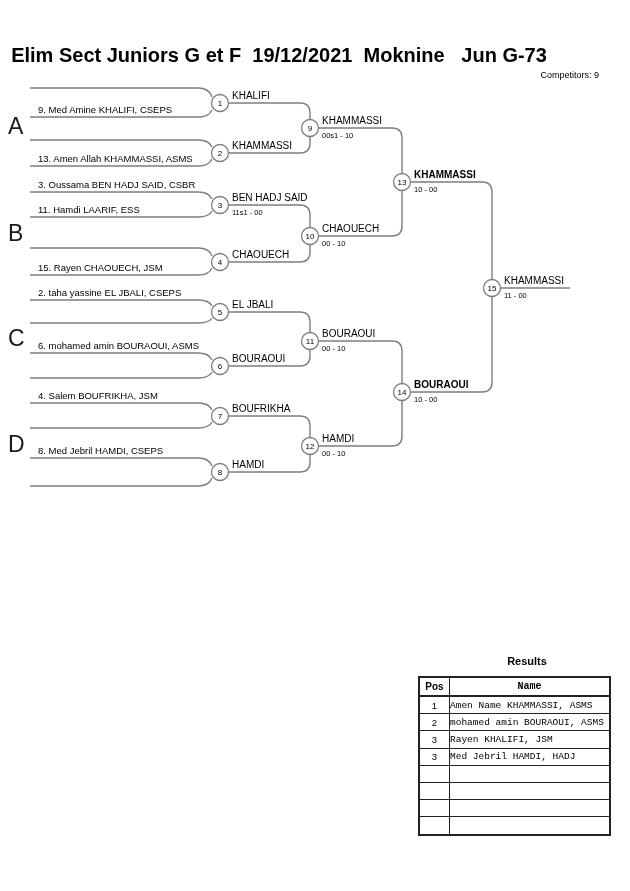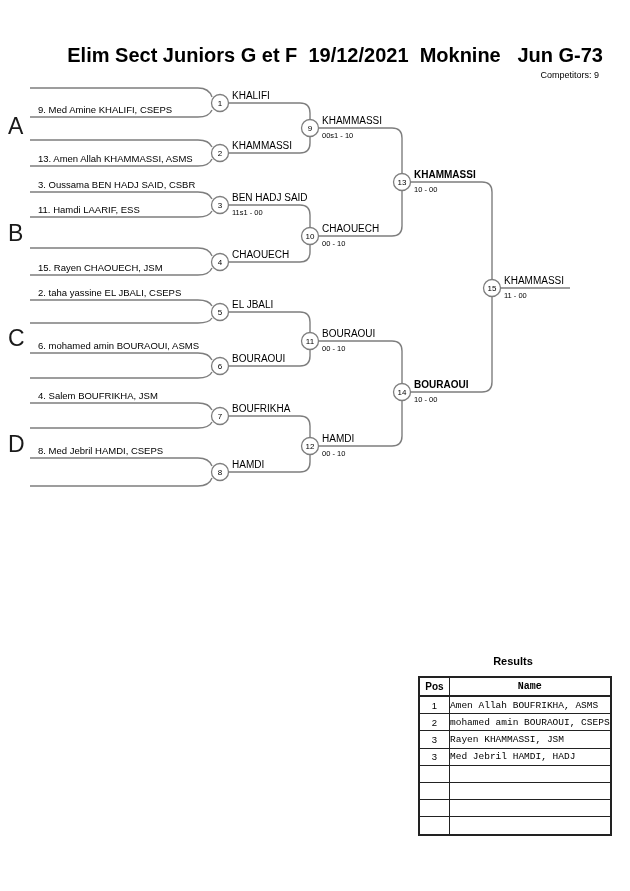--- a/index.html
+++ b/index.html
@@ -1,31 +1,31 @@
 <!DOCTYPE html>
 <html><head>
 <meta charset="utf-8">
 <style>
   html,body{margin:0;padding:0;background:#fff;}
   #page{position:relative;width:630px;height:891px;background:#fff;overflow:hidden;
         font-family:"Liberation Sans",sans-serif;color:#000;}
-  #title{position:absolute;top:44px;left:0;width:558px;text-align:right;
-         font-size:20px;font-weight:bold;white-space:pre;letter-spacing:0px;padding-left:45px;}
+  #title{position:absolute;top:44px;left:0;width:558px;text-align:center;
+         font-size:20px;font-weight:bold;white-space:pre;letter-spacing:0px;}
   #competitors{position:absolute;top:70px;right:31px;font-size:9px;}
   svg{position:absolute;top:0;left:0;}
   svg text{fill:#000;font-family:"Liberation Sans",sans-serif;}
   .bline{stroke:#7e7e7e;stroke-width:1.4;fill:none;}
   .mcircle{fill:#fff;stroke:#7e7e7e;stroke-width:1.3;}
   .pname{font-size:9.5px;}
   .wlbl{font-size:10px;}
   .wlbl.bold{font-weight:bold;}
   .score{font-size:7.5px;}
   .cnum{font-size:8px;text-anchor:middle;}
   .sec{font-size:23px;fill:#1a1a1a;}
-  #results-title{position:absolute;top:655px;left:418px;width:190px;text-align:center;
+  #results-title{position:absolute;top:655px;left:432px;width:190px;text-align:center;
                  font-size:11px;font-weight:bold;}
   #results-table{position:absolute;top:676px;left:418px;border-collapse:collapse;
                  table-layout:fixed;}
   #results-table th,#results-table td{border:1px solid #222;padding:0;font-size:9.5px;
                  overflow:visible;}
   #results-table{border:2px solid #222;}
   #results-table th{font-size:10px;font-weight:bold;height:17px;border-bottom:2px solid #222;margin-top:34px;}
   #results-table td{height:16.2px;}
   .col-pos{width:29px;text-align:center;}
   .col-name{width:159px;font-family:Liberation Mono, monospace;}
@@ -153,29 +153,29 @@
   <table id="results-table">
     <thead>
       <tr>
         <th class="col-pos">Pos</th>
         <th class="col-name">Name</th>
       </tr>
     </thead>
     <tbody>
       <tr>
         <td class="col-pos">1</td>
-        <td class="col-name">Amen Allah BOUFRIKHA, ASMS</td>
+        <td class="col-name">Amen Name KHAMMASSI, ASMS</td>
       </tr>
       <tr>
         <td class="col-pos">2</td>
-        <td class="col-name">mohamed amin BOURAOUI, CSEPS</td>
+        <td class="col-name">mohamed amin BOURAOUI, ASMS</td>
       </tr>
       <tr>
         <td class="col-pos">3</td>
-        <td class="col-name">Rayen KHAMMASSI, JSM</td>
+        <td class="col-name">Rayen KHALIFI, JSM</td>
       </tr>
       <tr>
         <td class="col-pos">3</td>
         <td class="col-name">Med Jebril HAMDI, HADJ</td>
       </tr>
       <tr>
         <td class="col-pos"></td>
         <td class="col-name"></td>
       </tr>
       <tr>

